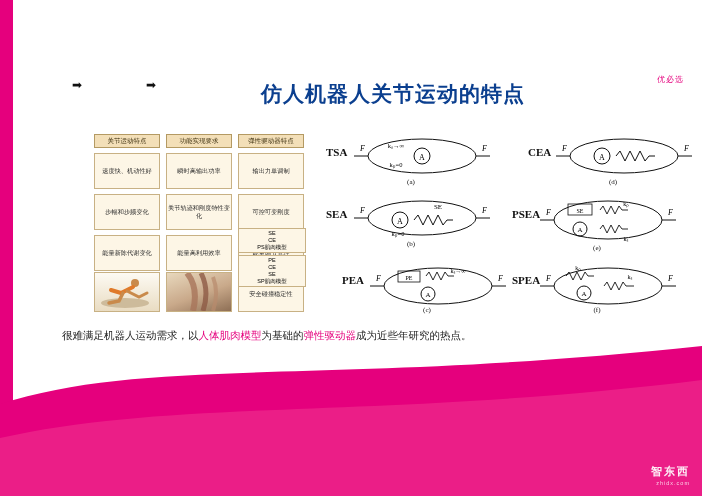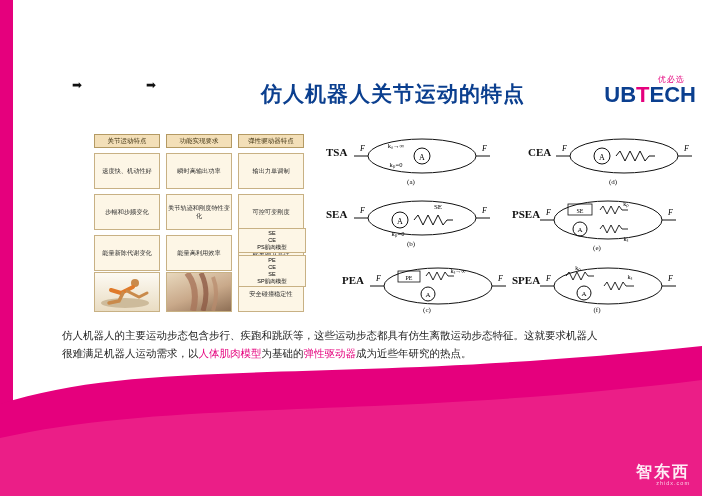--- a/index.html
+++ b/index.html
@@ -21,21 +21,21 @@
     overflow:hidden;
   }
   .bottom-wave svg{display:block;}
   
   .slide-title{
     position:absolute;left:0;top:80px;width:702px;text-align:center;
     font-size:21px;font-weight:bold;color:#0b3f8f;letter-spacing:1px;padding-left:42px;
   }
   
   .logo{
-    position:absolute;right:6px;top:75px;text-align:center;
+    position:absolute;right:18px;top:75px;text-align:left;
   }
   .logo-sup{
     font-size:8px;color:#e5007d;letter-spacing:1px;margin-left:42px;
     display:block;line-height:9px;
   }
   .logo-main{
     font-size:22px;font-weight:bold;color:#0b3f8f;letter-spacing:0px;
     line-height:22px;display:block;
   }
   .logo-main .dash{color:#e5007d;}
@@ -85,33 +85,32 @@
   .para{
     position:absolute;left:62px;top:326px;width:580px;
     font-size:10.5px;color:#1b1b1b;line-height:18px;text-align:justify;
   }
   .hl{color:#e5007d;}
   
   .watermark{
     position:absolute;right:12px;bottom:10px;text-align:right;
     color:#ffffff;opacity:.92;
   }
-  .wm-main{font-size:16px;font-weight:bold;letter-spacing:2px;line-height:17px;display:block;}
+  .wm-main{font-size:11px;font-weight:bold;letter-spacing:2px;line-height:17px;display:block;}
   .wm-sub{font-size:5.5px;letter-spacing:1px;display:block;opacity:.85;}
 </style>
 </head>
 <body>
 
 <div class="left-bar"></div>
 
 <div class="slide-title">仿人机器人关节运动的特点</div>
 
 <div class="logo">
   <span class="logo-sup">优必选</span>
-  <span class="logo-main"><span>UB</span><span class="dash">T</span><span>ECH</span></span>
 </div>
 
 <div class="left-diagram">
   <div class="col">
     <div class="col-head">关节运动特点</div>
     <div class="cell">速度快、机动性好</div>
     <div class="cell">步幅和步频变化</div>
     <div class="cell">能量新陈代谢变化</div>
     <div class="cell">离散着地点高速缓冲</div>
   </div>
@@ -268,21 +267,20 @@
       <line x1="124" y1="24" x2="138" y2="24" stroke="#111" stroke-width="1"></line>
       <text x="8" y="19" font-size="8" font-family="Liberation Serif, serif" font-style="italic">F</text>
       <text x="130" y="19" font-size="8" font-family="Liberation Serif, serif" font-style="italic">F</text>
     </svg>
     <div class="caption" style="top:46px;">(f)</div>
   </div>
 
 </div>
 
 <div class="para">
-  <div>仿人机器人的主要运动步态包含步行、疾跑和跳跃等，这些运动步态都具有仿生离散运动步态特征。这就要求机器人</div>
   <div>
     <span>很难满足机器人运动需求，以</span><span class="hl">人体肌肉模型</span><span>为基础的</span><span class="hl">弹性驱动器</span><span>成为近些年研究的热点。</span>
   </div>
 </div>
 
 <div class="bottom-wave">
   <svg width="702" height="150" viewBox="0 0 702 150">
     <path d="M0 58 C 150 10, 330 40, 702 0 L702 150 L0 150 Z" fill="#e5007d"></path>
     <path d="M0 92 C 180 52, 380 74, 702 34 L702 150 L0 150 Z" fill="#f0368f" opacity=".55"></path>
   </svg>

